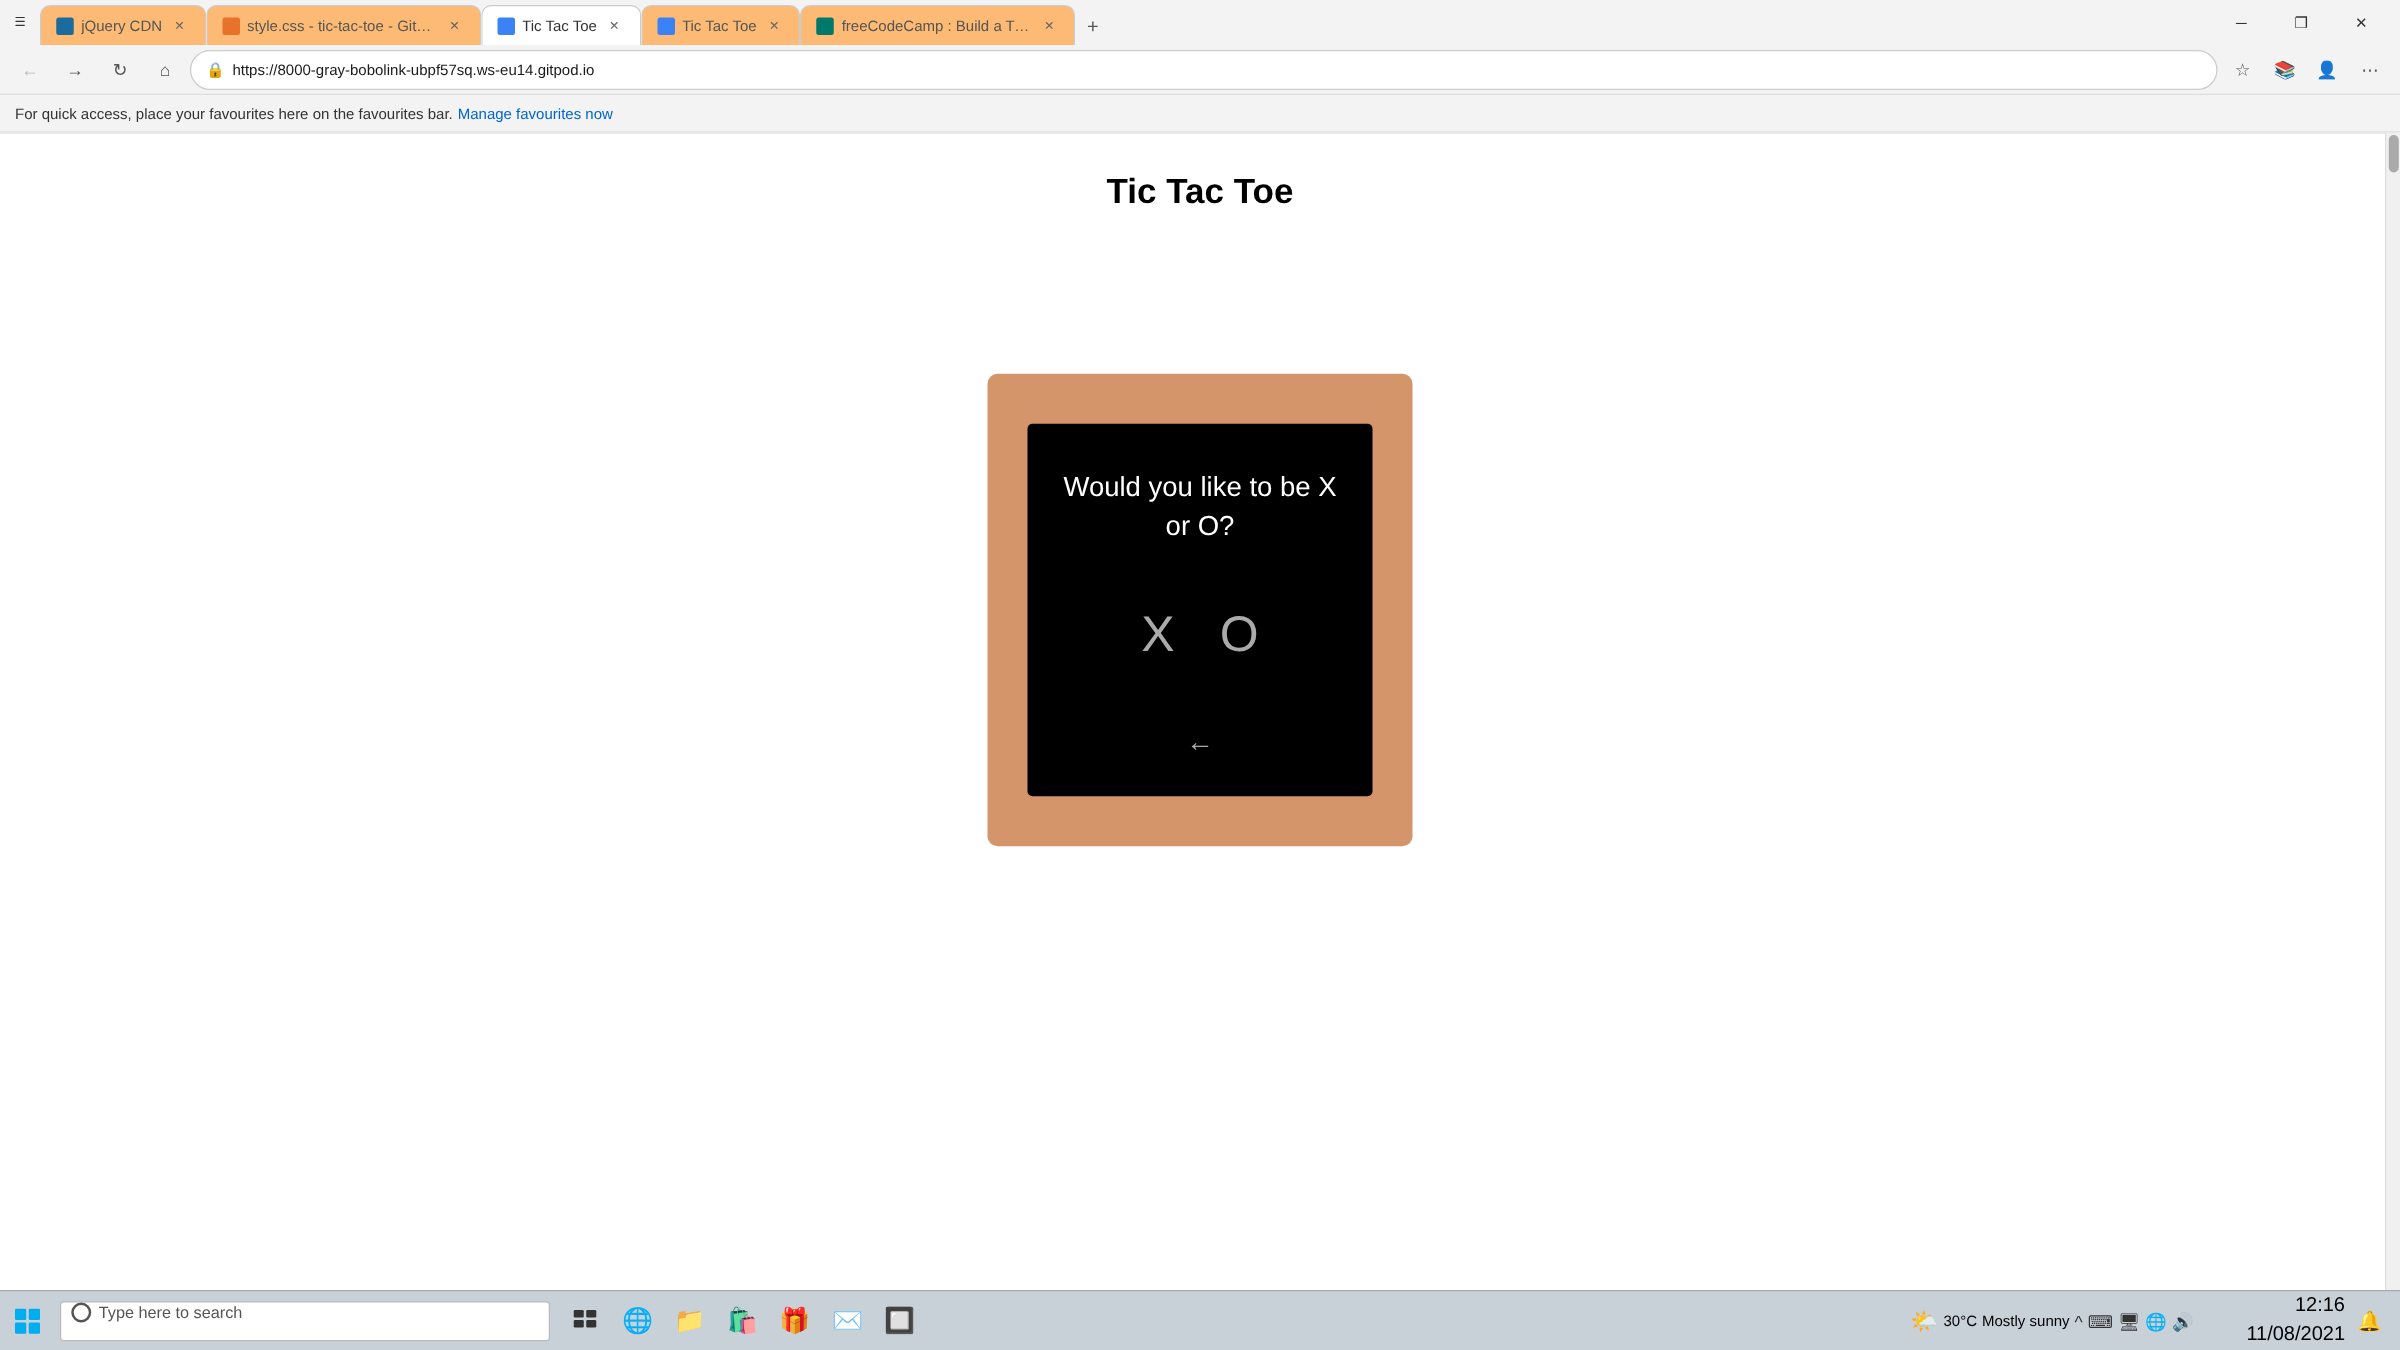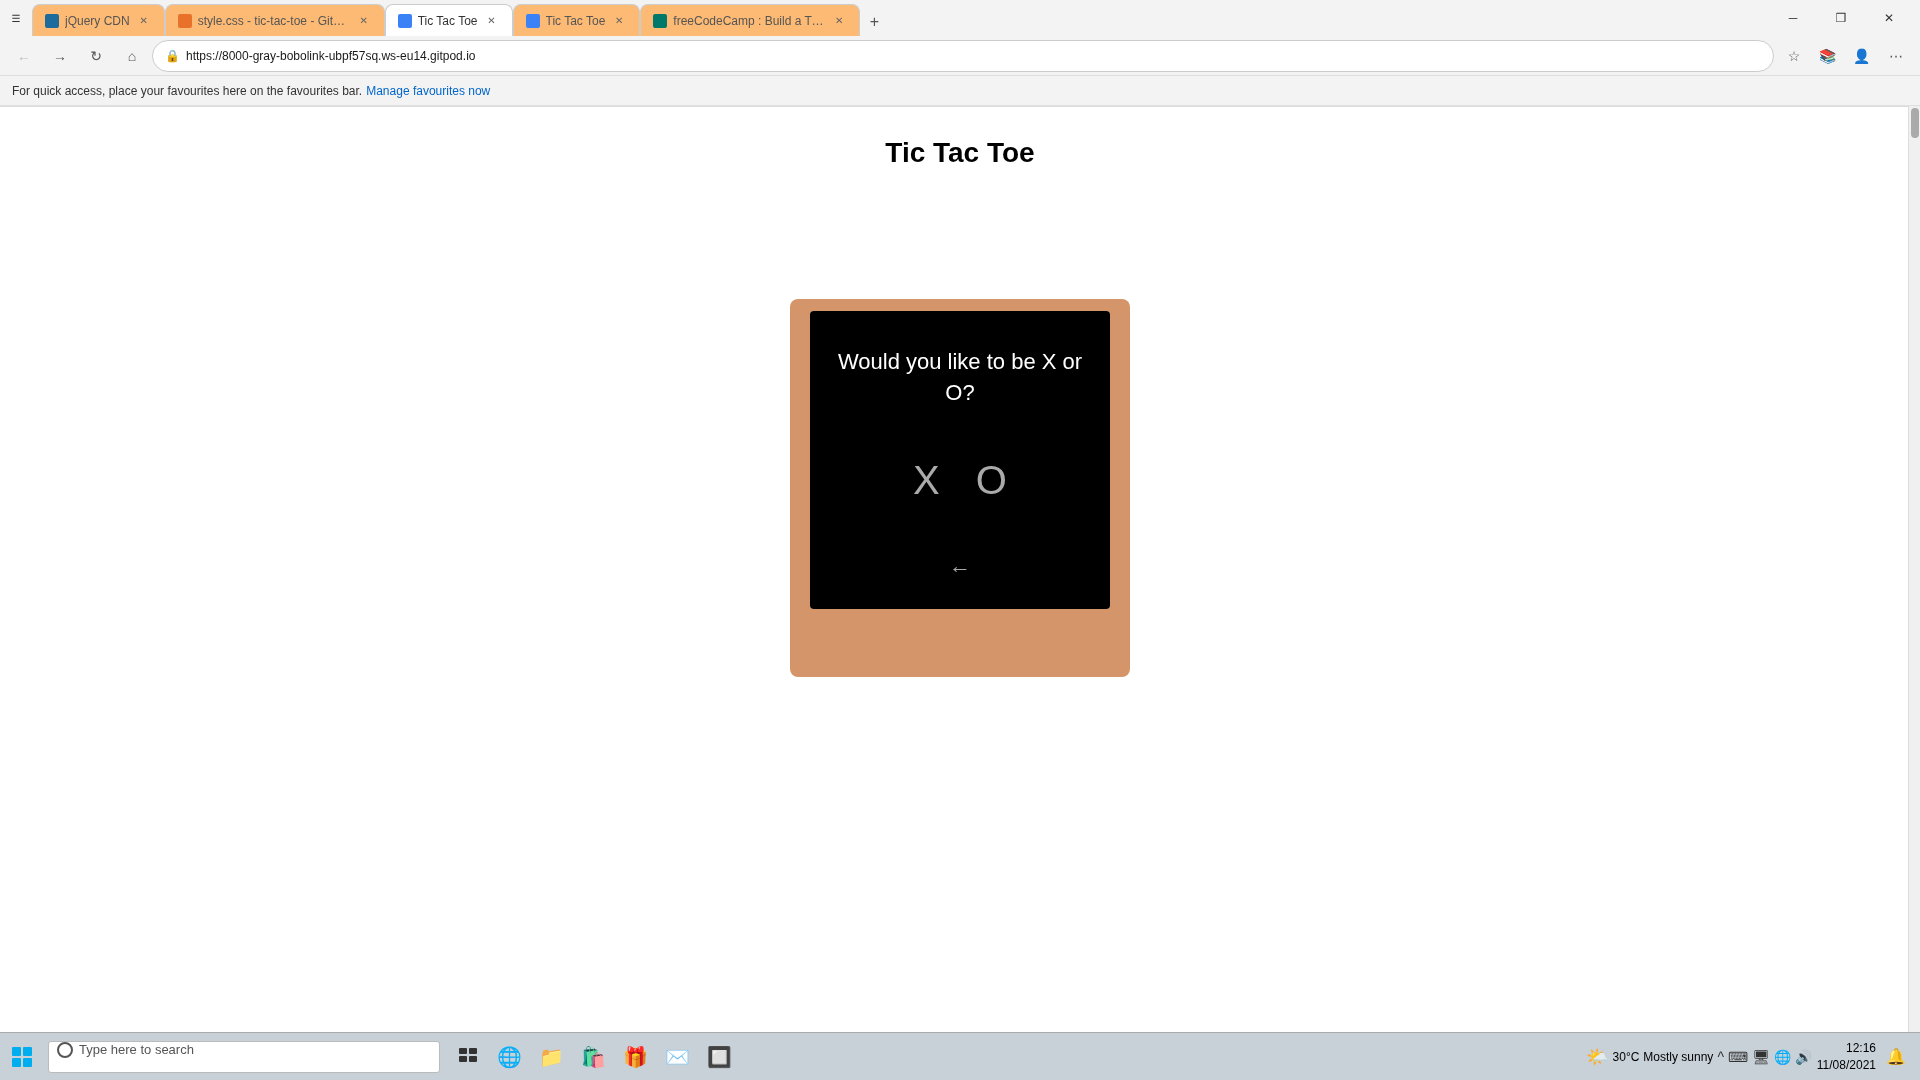--- a/index.html
+++ b/index.html
@@ -219,24 +219,25 @@
       margin-top: 30px;
       color: #000;
       text-align: center;
     }
 
     
     .game-card-outer {
       margin-top: 130px;
       background: #d4956b;
       border-radius: 8px;
-      padding: 12px;
+      padding: 32px;
       width: 340px;
       height: 378px;
       display: flex;
+      align-items: center;
       justify-content: center;
     }
 
     .game-card-inner {
       background: #000;
       border-radius: 4px;
       width: 300px;
       height: 298px;
       display: flex;
       flex-direction: column;
@@ -364,23 +365,24 @@
 
     .weather-widget {
       display: flex;
       align-items: center;
       gap: 4px;
       font-size: 12px;
     }
 
     .clock {
       text-align: right;
-      font-size: 12px;
+      font-size: 16px;
       color: #000;
       line-height: 1.4;
+      margin-left: 38px;
     }
 
     .notification-btn {
       width: 32px;
       height: 48px;
       display: flex;
       align-items: center;
       justify-content: center;
       cursor: pointer;
     }

